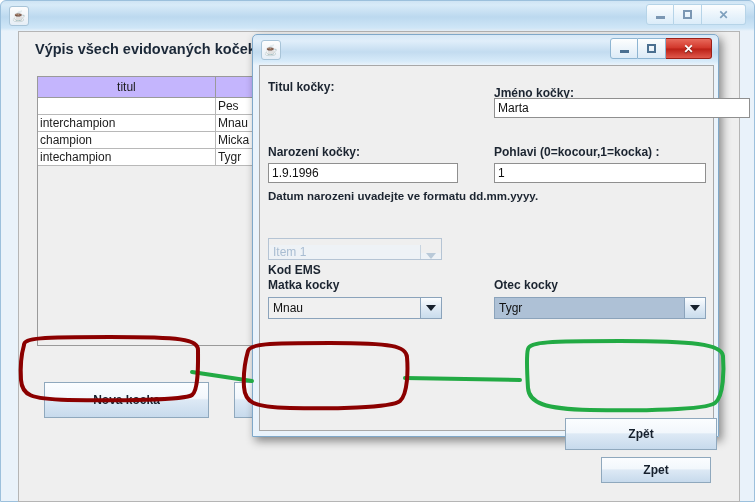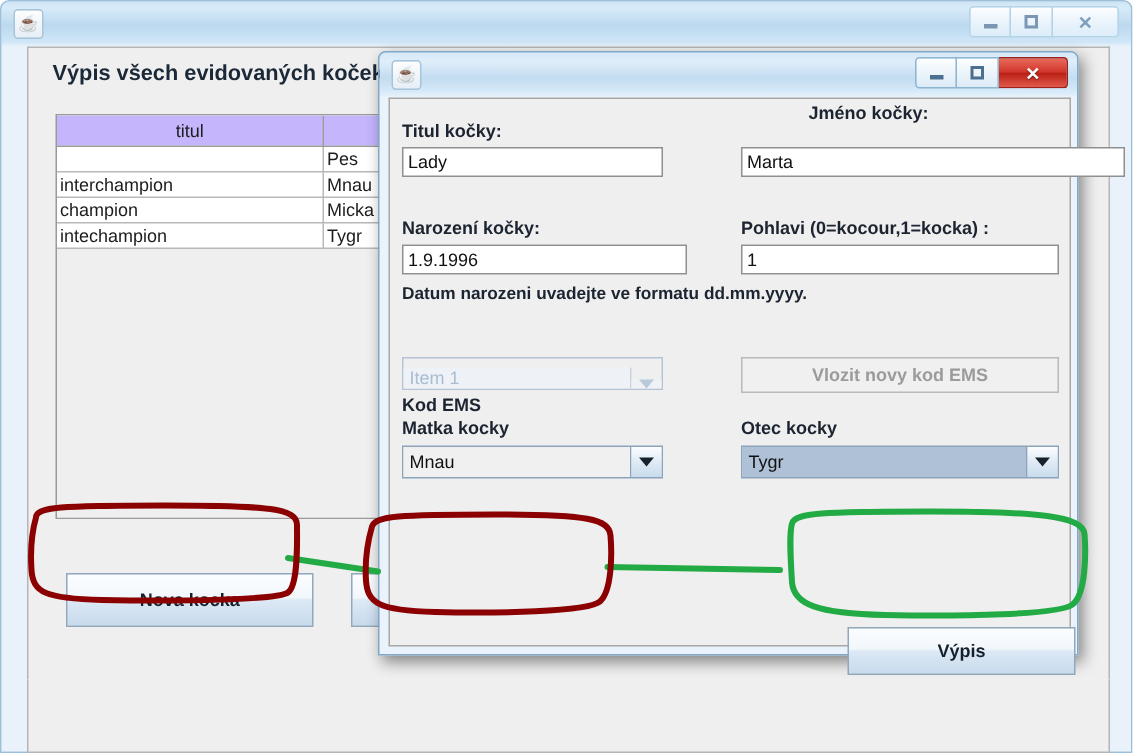--- a/index.html
+++ b/index.html
@@ -362,20 +362,21 @@
         <div class="table-filler"></div>
       </div>
 
       <div class="sbtn" id="nova-kocka">Nova kocka</div>
 
       <div class="sbtn" id="hidden-btn"></div>
     </div>
 
     <div class="main-bottom-band"></div>
 
+    <div class="sbtn" id="zpet-main">Zpet</div>
   </div>
 
   <div class="dialog">
 
     <div class="dlg-titlebar">
       <div class="dlg-icon">
         <span class="java-glyph">☕</span>
       </div>
       <div class="winbtns dlg">
         <div class="winbtn">
@@ -386,62 +387,60 @@
           </div>
         <div class="winbtn close-red">
             <span class="xglyph">✕</span>
           </div>
       </div>
     </div>
 
     <div class="dlg-content">
 
       <div class="f-label" style="left:8px;  top:14px;">Titul kočky:</div>
-      <div class="f-input" style="left:8px;  top:32px; width:174px;">Lady</div>
-
-      <div class="f-label" style="left:234px; top:2px;margin-left:45px;">Jméno kočky:</div>
+
+      <div class="f-label" style="left:234px; top:20px;">Jméno kočky:</div>
       <div class="f-input" style="left:234px; top:32px; width:256px;">Marta</div>
 
       <div class="f-label" style="left:8px;  top:79px;">Narození kočky:</div>
       <div class="f-input" style="left:8px;  top:97px; width:190px;">1.9.1996</div>
 
       <div class="f-label" style="left:234px; top:79px;">Pohlavi (0=kocour,1=kocka) :</div>
       <div class="f-input" style="left:234px; top:97px; width:212px;">1</div>
 
       <div class="f-note" style="left:8px; top:124px;">Datum narozeni uvadejte ve formatu dd.mm.yyyy.</div>
 
       <div class="f-label" style="left:8px; top:153px;margin-top:44px;">Kod EMS</div>
 
       <div class="combo disabled" style="left:8px; top:172px; width:174px;">
         <div class="cbox-text">Item 1</div>
         <div class="cbox-arrow">
           <span class="arrow-tri"></span>
         </div>
       </div>
 
-      <div class="sbtn disabled" style="position:absolute; left:234px; top:172px; width:212px; height:24px;">Vlozit novy kod EMS</div>
 
       <div class="f-label" style="left:8px; top:212px;">Matka kocky</div>
       <div class="combo" style="left:8px; top:231px; width:174px;">
         <div class="cbox-text">Mnau</div>
         <div class="cbox-arrow">
           <span class="arrow-tri"></span>
         </div>
       </div>
 
       <div class="f-label" style="left:234px; top:212px;">Otec kocky</div>
       <div class="combo focused" style="left:234px; top:231px; width:212px;">
         <div class="cbox-text">Tygr</div>
         <div class="cbox-arrow">
           <span class="arrow-tri"></span>
         </div>
       </div>
 
 
-      <div class="sbtn" id="zpet-dlg-btn">Výpis</div>
+      <div class="sbtn" id="zpet-dlg-btn">Zpět</div>
     </div>
   </div>
 
   <svg class="annot" viewBox="0 0 755 502" xmlns="http://www.w3.org/2000/svg">
 
     <path d="M 192 372 L 252 381" stroke="#22aa44" stroke-width="4" fill="none" stroke-linecap="round"></path>
 
     <path d="M 405 378 L 520 380" stroke="#22aa44" stroke-width="4" fill="none" stroke-linecap="round"></path>
 
     <path d="M 24 345 C 24 338, 40 337, 110 337 C 180 337, 198 339, 198 350

